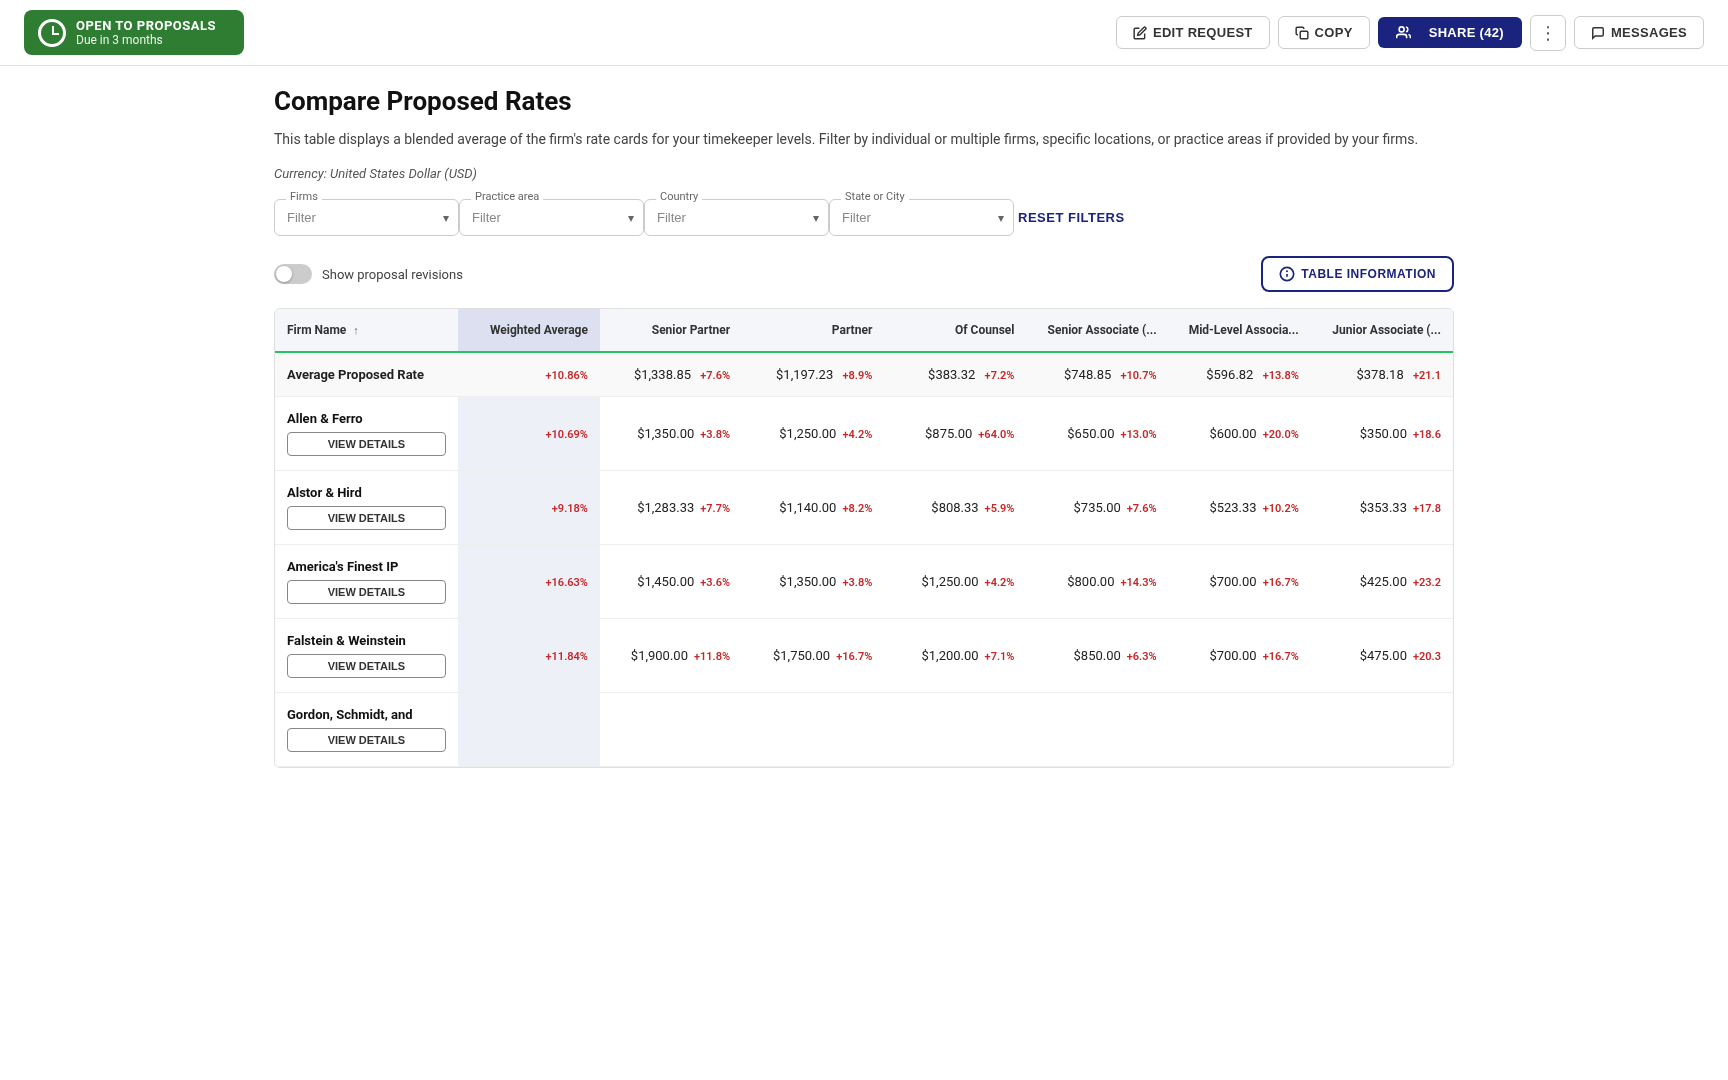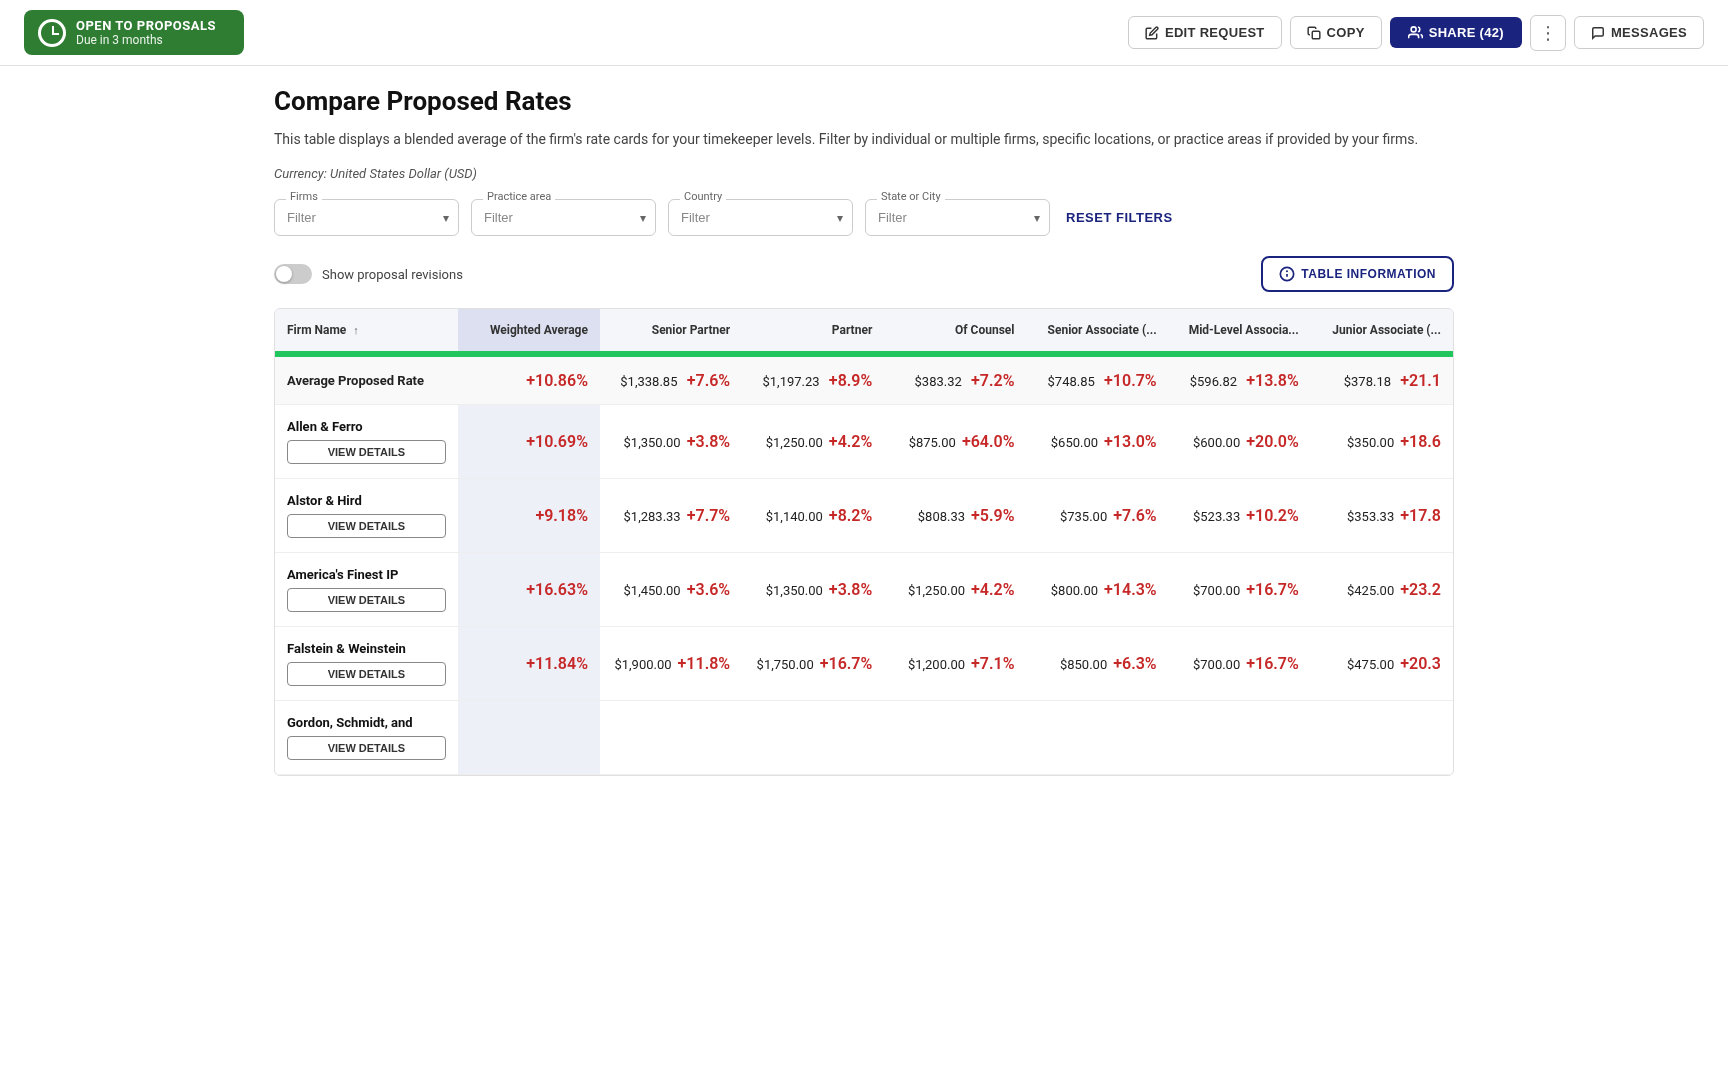--- a/index.html
+++ b/index.html
@@ -68,21 +68,21 @@
       border-radius: 6px;
       background: #fff;
       cursor: pointer;
       font-size: 13px;
       font-weight: 700;
       color: #333;
       letter-spacing: 0.3px;
     }
 
     .btn-primary {
-      display: flex; align-items: flex-start; gap: 6px;
+      display: flex; align-items: flex-start; gap: 18px;
       padding: 8px 18px;
       border: none;
       border-radius: 6px;
       background: #1a237e;
       cursor: pointer;
       font-size: 13px;
       font-weight: 600;
       color: #fff;
       letter-spacing: 0.3px;
     }
@@ -123,21 +123,20 @@
       font-size: 13px;
       color: #555;
       margin-bottom: 18px;
       font-style: italic;
     }
 
     
     .filters-row {
       display: flex;
       align-items: center;
-      gap: 12px;
       margin-bottom: 20px;
       flex-wrap: wrap;
     }
 
     .filter-field {
       position: relative;
       min-width: 185px;
     }
     .filter-field label {
       position: absolute;
@@ -244,21 +243,21 @@
       min-width: 1000px;
     }
 
     thead th {
       background: #f5f6fa;
       padding: 14px 12px;
       text-align: left;
       font-size: 12px;
       font-weight: 700;
       color: #333;
-      border-bottom: 6px solid #22c55e;
+      border-bottom: 2px solid #22c55e;
       white-space: nowrap;
     }
 
     thead th:first-child {
       min-width: 180px;
     }
 
     thead th:not(:first-child) {
       text-align: right;
       min-width: 140px;
@@ -268,21 +267,21 @@
       padding: 14px 12px;
       border-bottom: 1px solid #eee;
       font-size: 13px;
       color: #222;
     }
 
     tbody td:not(:first-child) {
       text-align: right;
     }
 
-    .change-positive { color: #c62828; font-weight: 600; font-size: 16px; margin-left: 6px; }
+    .change-positive { color: #c62828; font-weight: 600; font-size: 11px; margin-left: 6px; }
 
     .avg-row td { background: #f9f9f9; }
 
     .firm-cell { display: flex; flex-direction: column; gap: 6px; }
     .firm-name { font-weight: 700; font-size: 13px; color: #111; }
 
     .view-details-btn {
       display: inline-block;
       padding: 5px 10px;
       border: 1px solid #888;

